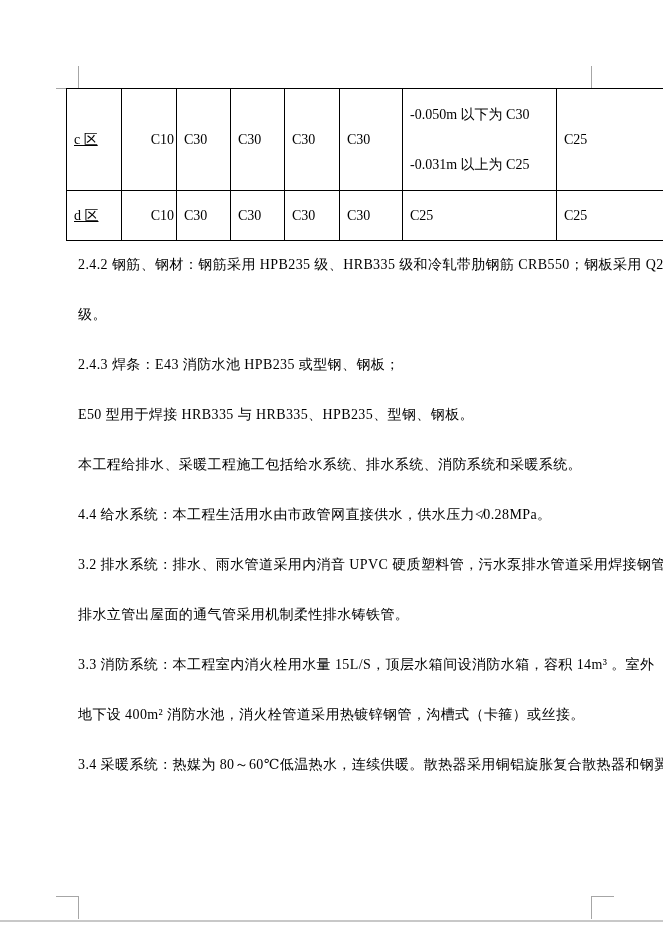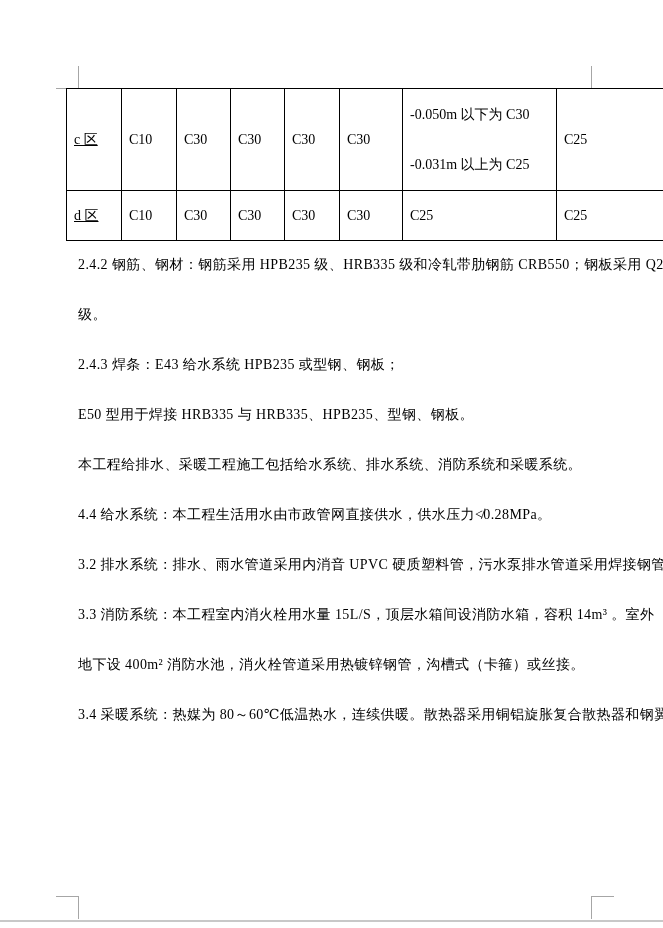--- a/index.html
+++ b/index.html
@@ -21,21 +21,21 @@
     border:1px solid #000;
     font-size:14px;
     padding:0 2px 0 7px;
     vertical-align:middle;
     overflow:hidden;
     white-space:nowrap;
     margin-left:40px;
   }
   tr.row-c{height:102px;}
   tr.row-d{height:50px;}
-  td.c0{width:45px;text-decoration:underline;} td.c1{width:45px;} td.c2{width:44px;} td.c3{width:44px;}
+  td.c0{width:45px;text-decoration:underline;} td.c1{width:45px;text-align:right;} td.c2{width:44px;} td.c3{width:44px;}
   td.c4{width:45px;} td.c5{width:53px;} td.c6{width:144px;} td.c7{width:116px;}
   .two-line div{height:50px;line-height:50px;}
   
   .doc-lines{
     position:absolute;left:78px;top:240px;width:525px;
   }
   .doc-line{
     height:50px;line-height:50px;
     font-size:14px;
     white-space:nowrap;
@@ -86,25 +86,26 @@
         <td class="c5">C30</td>
         <td class="c6">C25</td>
         <td class="c7">C25</td>
       </tr>
     </tbody>
   </table>
 
   <div class="doc-lines">
     <div class="doc-line">2.4.2 钢筋、钢材：钢筋采用 HPB235 级、HRB335 级和冷轧带肋钢筋 CRB550；钢板采用 Q235B</div>
     <div class="doc-line">级。</div>
-    <div class="doc-line">2.4.3 焊条：E43 给水系统 HPB235 或型钢、钢板；</div>
+    <div class="doc-line">2.4.3 焊条：E43 消防水池 HPB235 或型钢、钢板；</div>
     <div class="doc-line">E50 型用于焊接 HRB335 与 HRB335、HPB235、型钢、钢板。</div>
     <div class="doc-line">本工程给排水、采暖工程施工包括给水系统、排水系统、消防系统和采暖系统。</div>
     <div class="doc-line">4.4 给水系统：本工程生活用水由市政管网直接供水，供水压力≮0.28MPa。</div>
     <div class="doc-line">3.2 排水系统：排水、雨水管道采用内消音 UPVC 硬质塑料管，污水泵排水管道采用焊接钢管。</div>
+    <div class="doc-line">排水立管出屋面的通气管采用机制柔性排水铸铁管。</div>
     <div class="doc-line">3.3 消防系统：本工程室内消火栓用水量 15L/S，顶层水箱间设消防水箱，容积 14m³ 。室外</div>
     <div class="doc-line">地下设 400m² 消防水池，消火栓管道采用热镀锌钢管，沟槽式（卡箍）或丝接。</div>
     <div class="doc-line">3.4 采暖系统：热媒为 80～60℃低温热水，连续供暖。散热器采用铜铝旋胀复合散热器和钢翼</div>
   </div>
 
   <div class="page-bottom-edge"></div>
 
 </div>
 
 </body></html>

